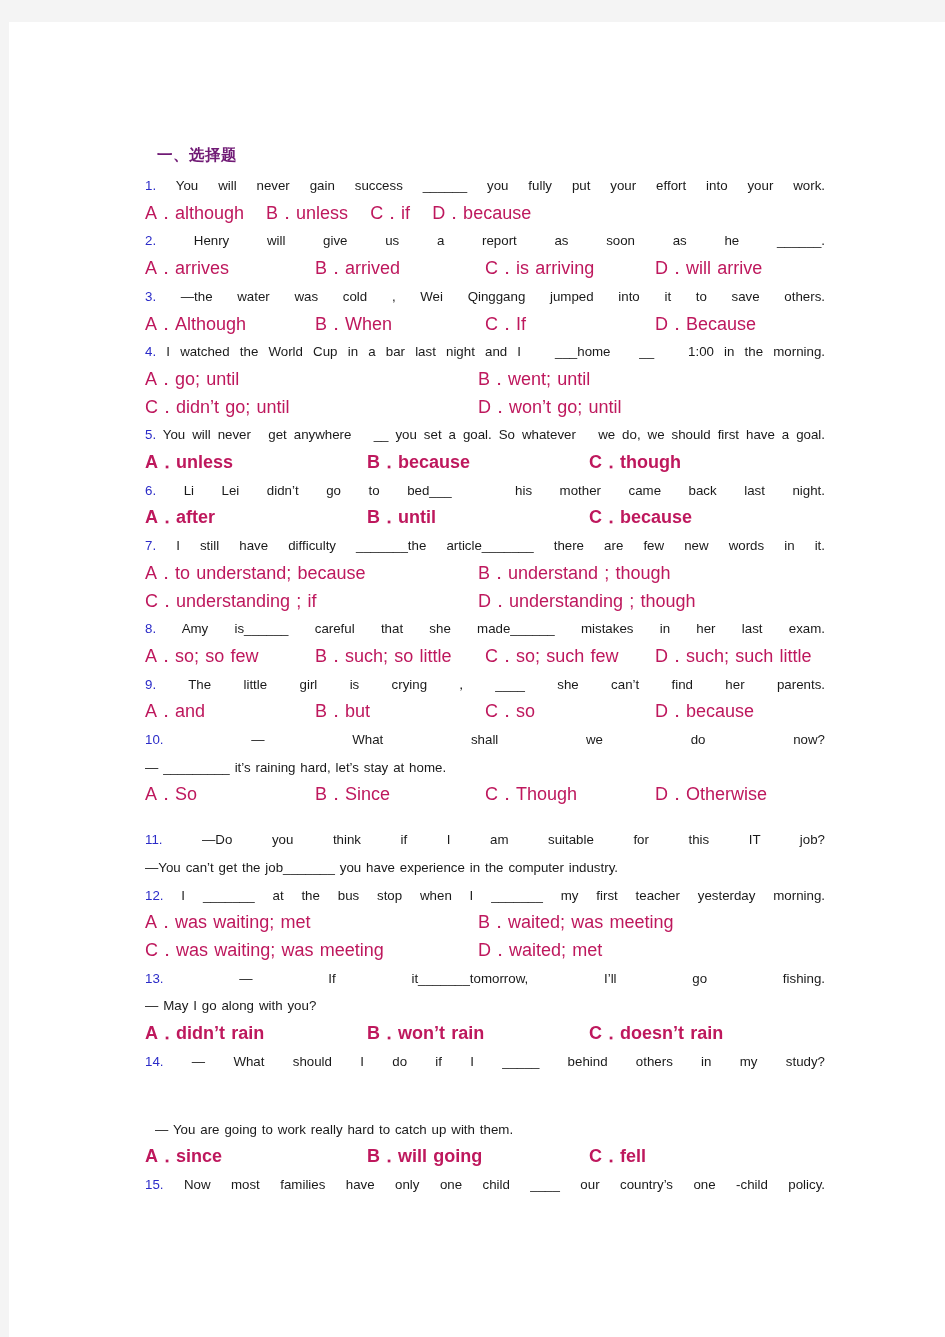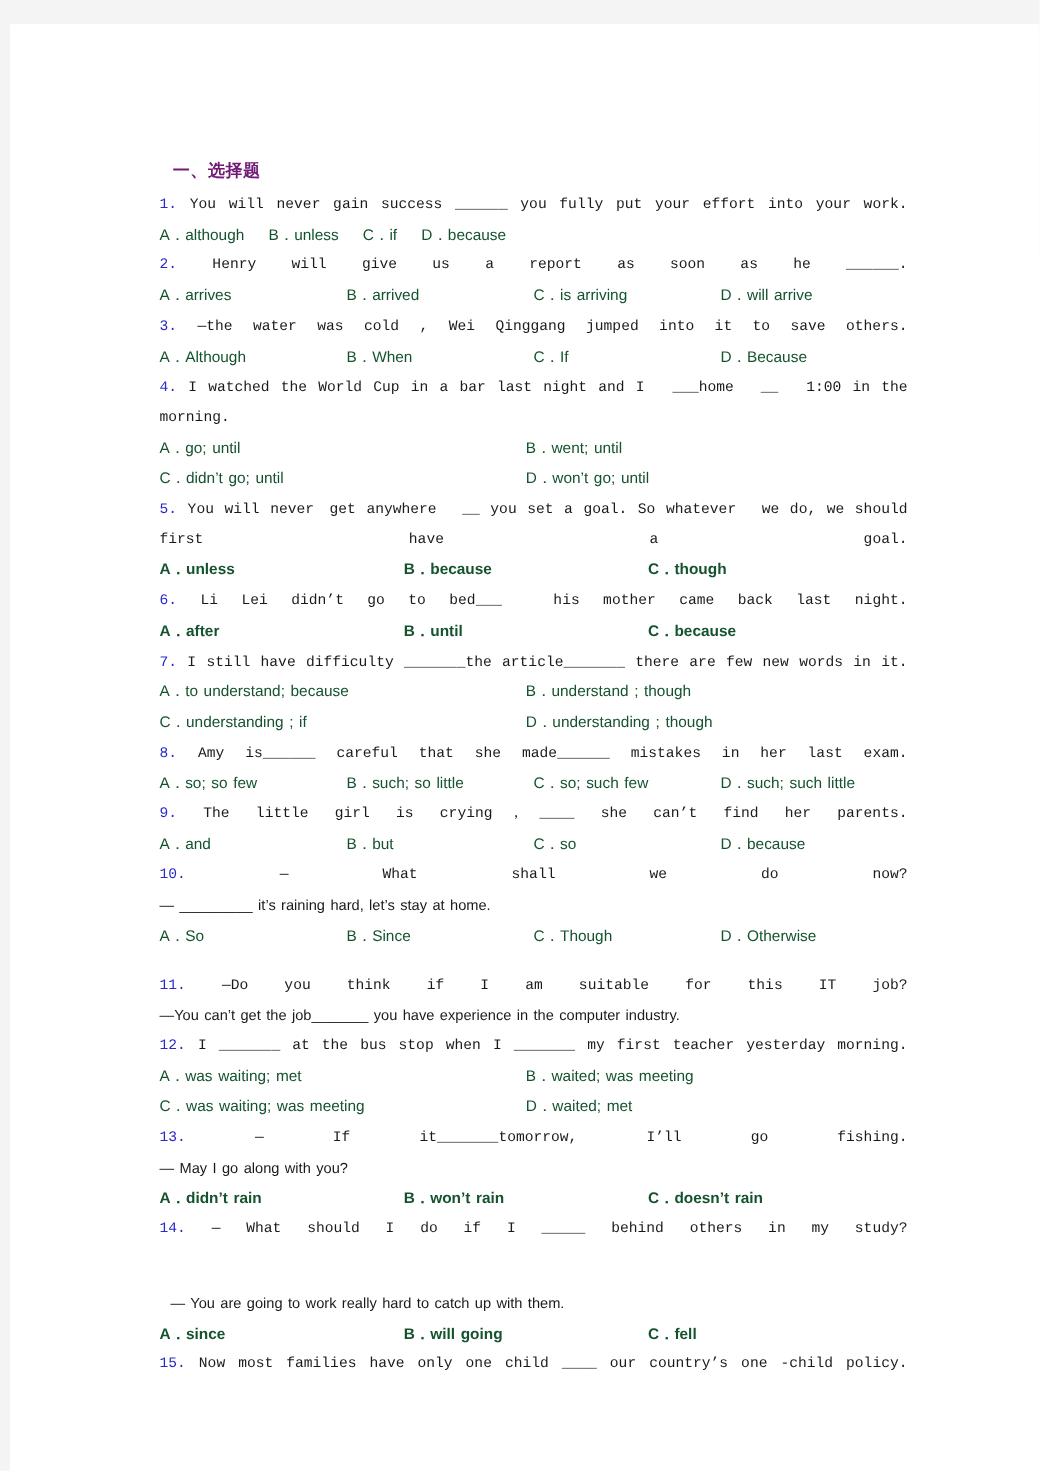--- a/index.html
+++ b/index.html
@@ -42,35 +42,34 @@
     color: #1a1a1a;
     line-height: 27.7px;
     margin: 0;
     text-align: justify;
     text-justify: inter-word;
     white-space: normal;
     word-spacing: 1.2px;
   }
   .line.stretch {
     text-align-last: justify;
-    font-family: Liberation Mono, monospace;
   }
   .line.nostretch {
     text-align: center;
     text-align-last: left;
   }
   .qnum {
     color: #2b2bc8;
   }
   
   .optrow {
     display: block;
-    font-size: 14px;
+    font-size: 18px;
     line-height: 27.7px;
-    color: #14532d;
+    color: #be185d;
     white-space: nowrap;
     word-spacing: 1.2px;
   }
   .optrow .o {
     display: inline-block;
     vertical-align: top;
   }
   .c4 .o { width: 170px; }
   .c3 .o { width: 222px; font-weight: bold; }
   .c2 .o { width: 333px; }

